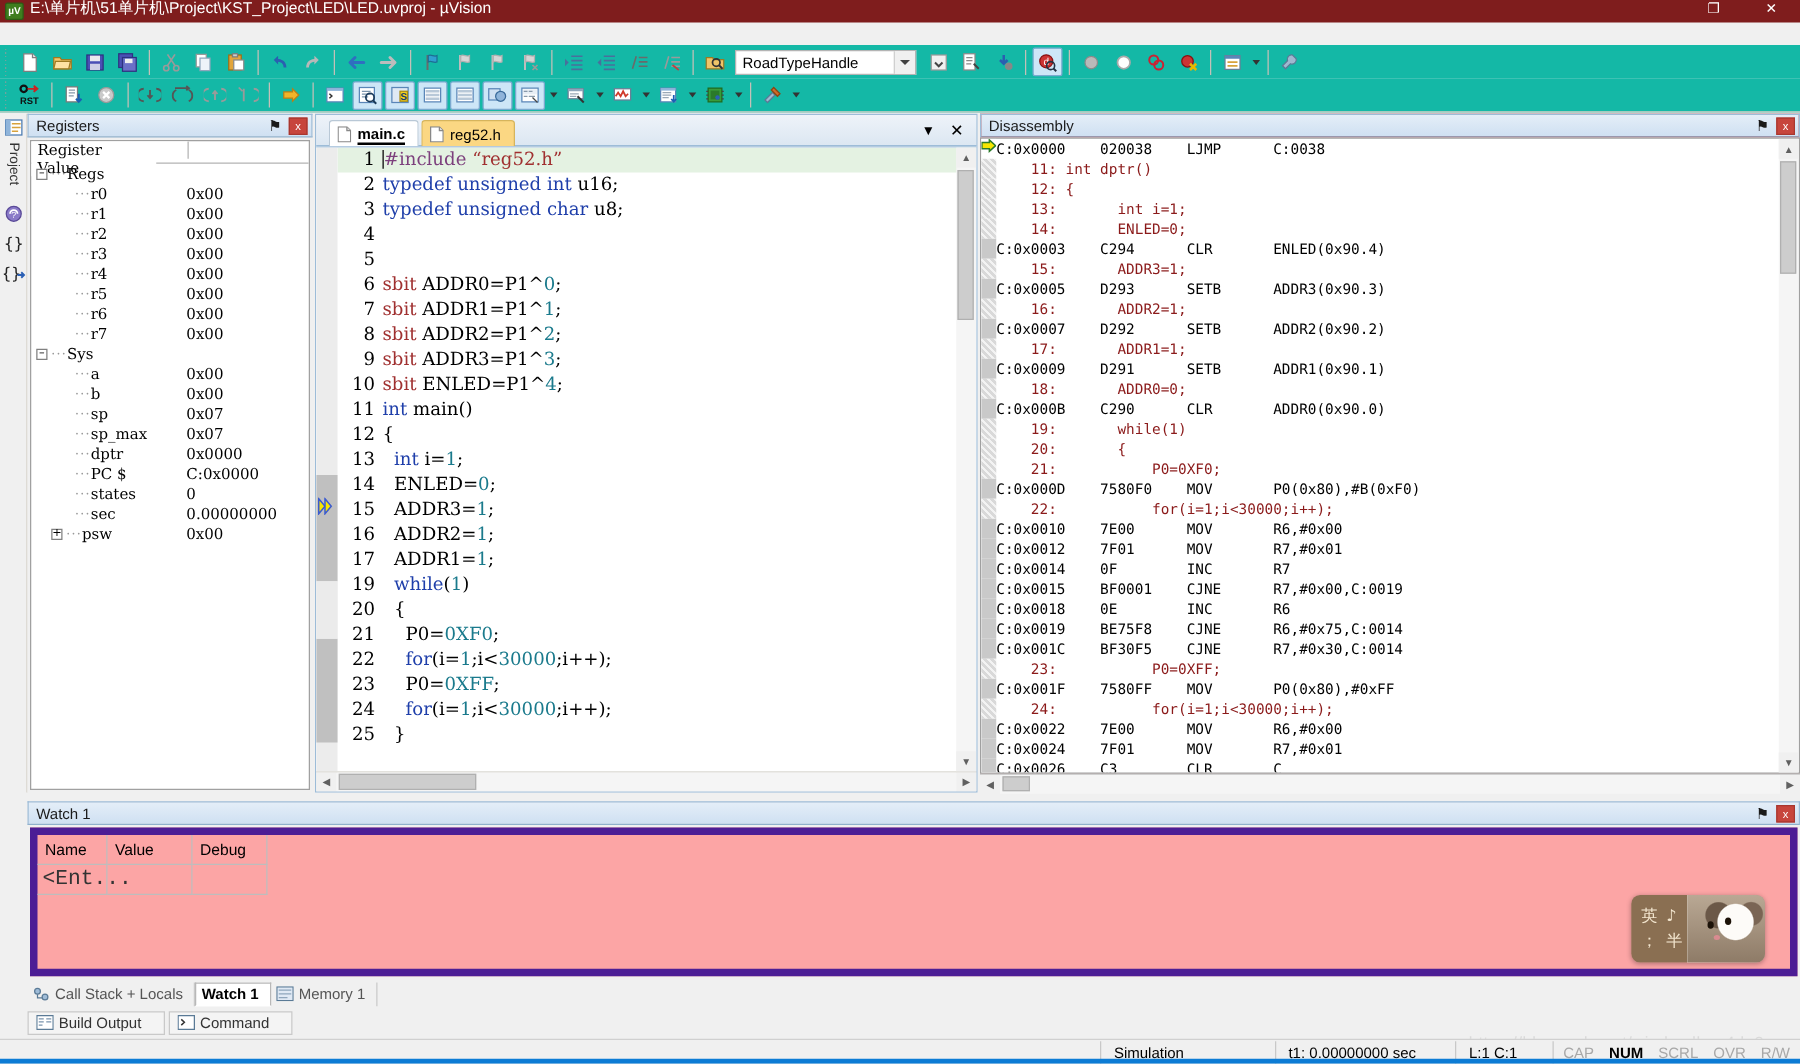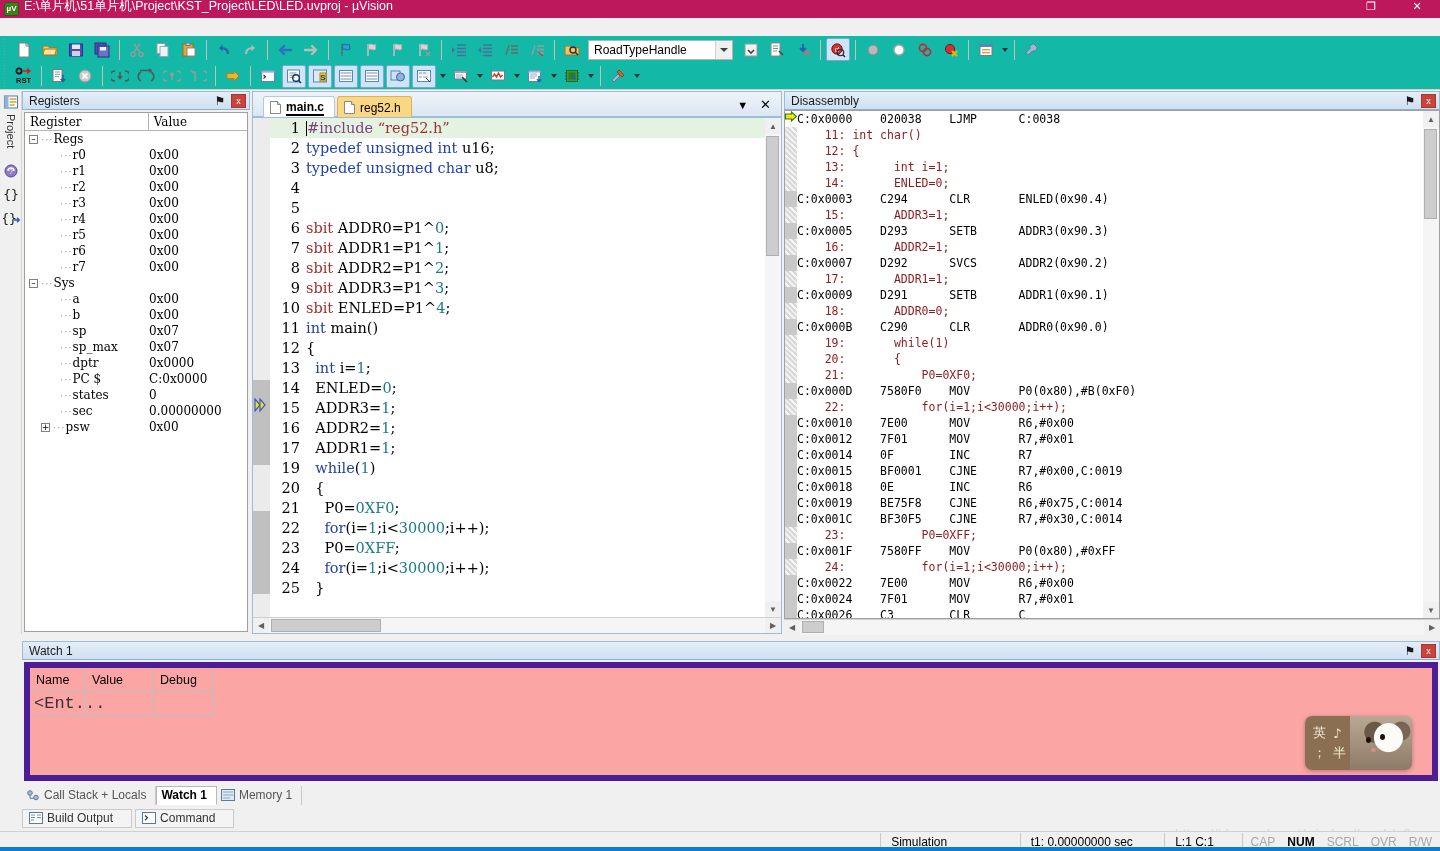--- a/index.html
+++ b/index.html
@@ -12,21 +12,21 @@
     font-family: "Liberation Sans", sans-serif;
     font-size: 12px;
     color: #000;
     -webkit-font-smoothing: antialiased;
   }
   #app { position: relative; width: 1440px; height: 851px; }
 
   
   .titlebar {
     position: absolute; left:0; top:0; width:1440px; height:18px;
-    background: #be185d;
+    background: #7f1d1d;
     display:flex; align-items:center;
   }
   .titlebar .tb-icon {
     width:15px; height:14px; margin-left:4px; margin-right:5px;
     background:#3f7d1f; border:1px solid #2c5c14; border-radius:2px;
     color:#fff; font-size:8px; line-height:12px; text-align:center;
     font-family:"Liberation Sans", sans-serif; font-weight:bold;
     flex:0 0 auto;
   }
   .titlebar .tb-title {
@@ -127,21 +127,21 @@
 
   
   .registers {
     position:absolute; left:22px; top:91px; width:228px; height:543px;
     background:#f0f0f0; display:flex; flex-direction:column;
   }
   .reg-body {
     flex:1; margin:2px; background:#fff; border:1px solid #a0a0a0;
     overflow:hidden; position:relative;
   }
-  .reg-head { display:flex; height:18px; border-bottom:1px solid #b4b4b4; }
+  .reg-head { display:flex; height:18px; border-bottom:1px solid #b4b4b4;flex-direction:column; }
   .reg-head .rh {
     border-right:1px solid #b4b4b4; padding-left:5px;
     font-family:"DejaVu Serif", serif; font-size:12px;
     display:flex; align-items:center; background:#fff;
   }
   .reg-head .rh.c1 { width:126px; }
   .reg-head .rh.c2 { width:100px; border-right:none; }
   .reg-row {
     height:16px; display:flex; align-items:center;
     font-family:"DejaVu Serif", serif; font-size:12px; white-space:nowrap;
@@ -1066,29 +1066,29 @@
           <div class="dgut-mark dgut-grey" style="top: 400px;"></div>
           <div class="dgut-mark dgut-hatch" style="top: 416px;"></div>
           <div class="dgut-mark dgut-grey" style="top: 432px;"></div>
           <div class="dgut-mark dgut-hatch" style="top: 448px;"></div>
           <div class="dgut-mark dgut-grey" style="top: 464px;"></div>
           <div class="dgut-mark dgut-grey" style="top: 480px;"></div>
           <div class="dgut-mark dgut-grey" style="top: 496px;"></div>
         </div>
       <div class="dis-lines" id="dis-lines">
           <div class="dl d-addr">C:0x0000    020038    LJMP      C:0038</div>
-          <div class="dl d-src">    11: int char()</div>
+          <div class="dl d-src">    11: int dptr()</div>
           <div class="dl d-src">    12: {</div>
           <div class="dl d-src">    13:       int i=1;</div>
           <div class="dl d-src">    14:       ENLED=0;</div>
           <div class="dl d-addr">C:0x0003    C294      CLR       ENLED(0x90.4)</div>
           <div class="dl d-src">    15:       ADDR3=1;</div>
           <div class="dl d-addr">C:0x0005    D293      SETB      ADDR3(0x90.3)</div>
           <div class="dl d-src">    16:       ADDR2=1;</div>
-          <div class="dl d-addr">C:0x0007    D292      SVCS      ADDR2(0x90.2)</div>
+          <div class="dl d-addr">C:0x0007    D292      SETB      ADDR2(0x90.2)</div>
           <div class="dl d-src">    17:       ADDR1=1;</div>
           <div class="dl d-addr">C:0x0009    D291      SETB      ADDR1(0x90.1)</div>
           <div class="dl d-src">    18:       ADDR0=0;</div>
           <div class="dl d-addr">C:0x000B    C290      CLR       ADDR0(0x90.0)</div>
           <div class="dl d-src">    19:       while(1)</div>
           <div class="dl d-src">    20:       {</div>
           <div class="dl d-src">    21:           P0=0XF0;</div>
           <div class="dl d-addr">C:0x000D    7580F0    MOV       P0(0x80),#B(0xF0)</div>
           <div class="dl d-src">    22:           for(i=1;i&lt;30000;i++);</div>
           <div class="dl d-addr">C:0x0010    7E00      MOV       R6,#0x00</div>

